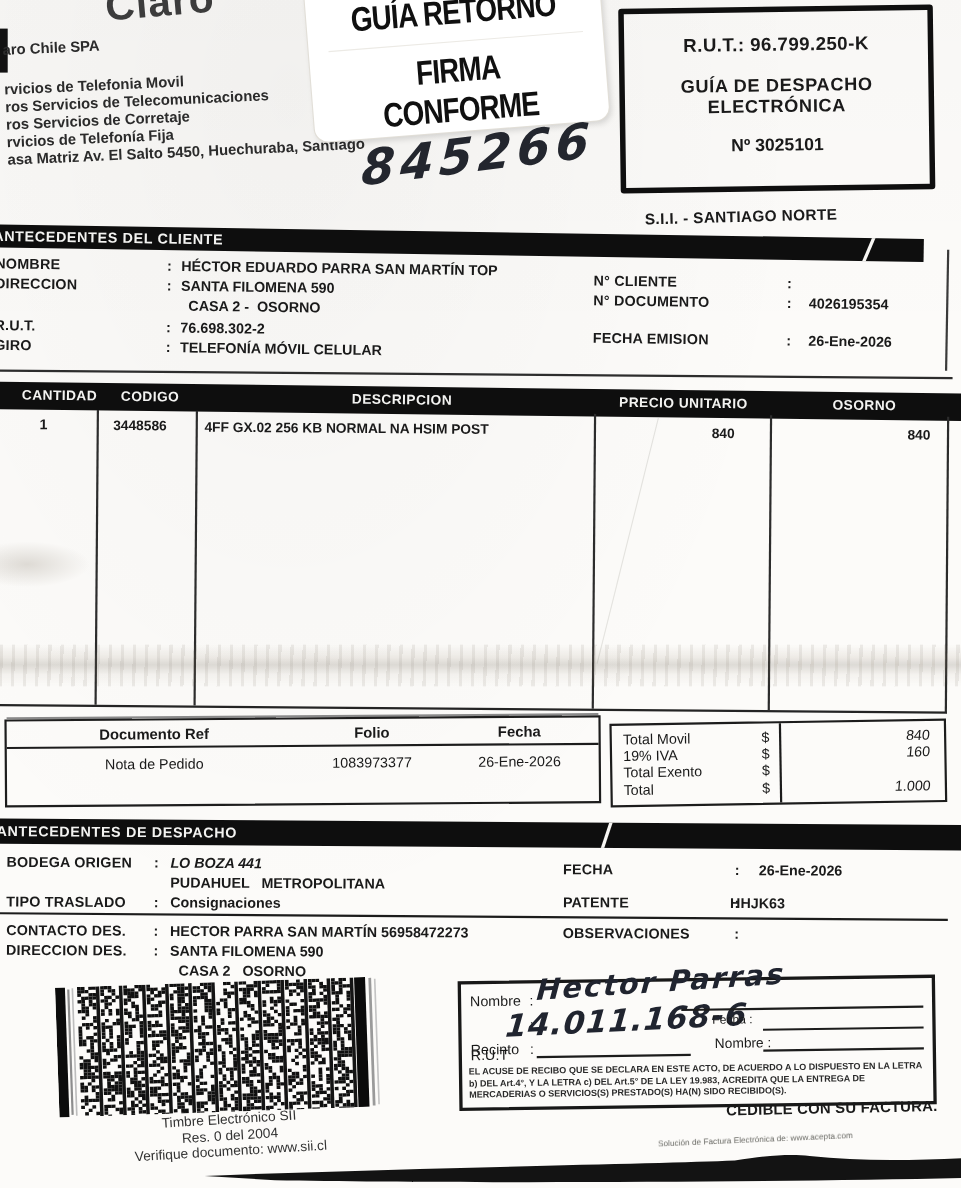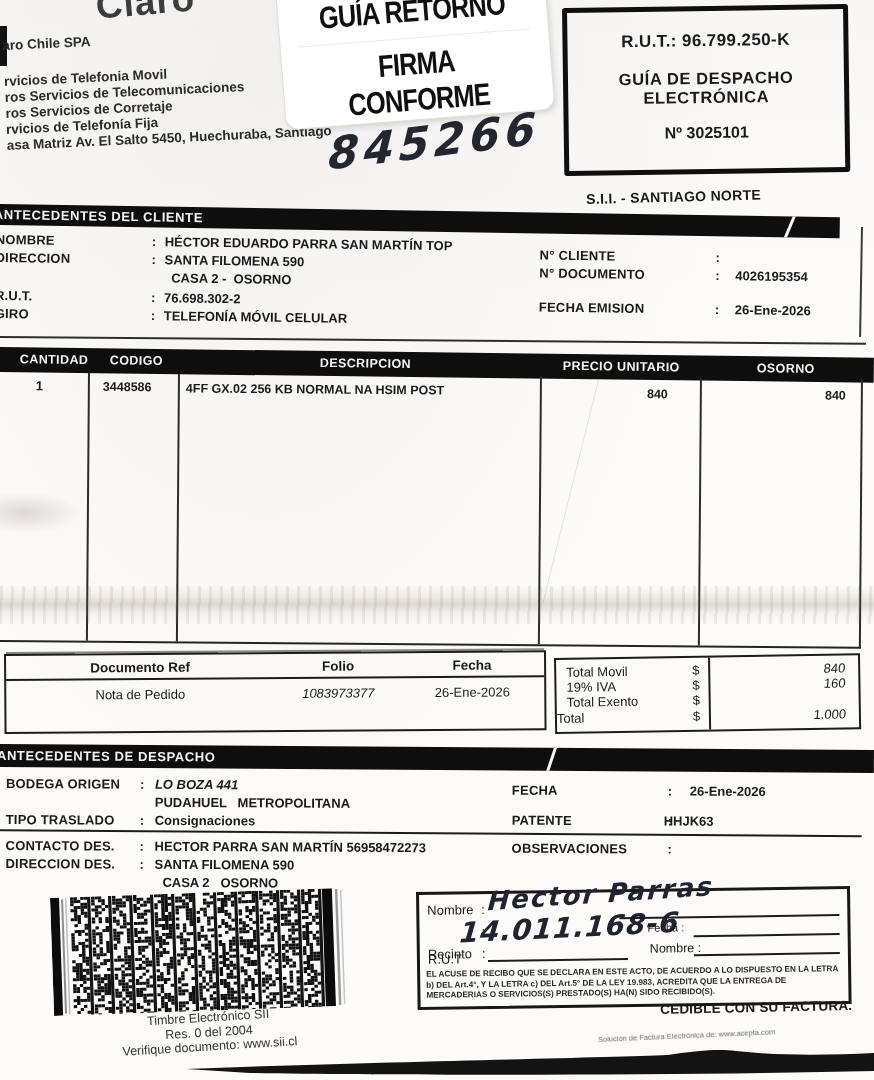--- a/index.html
+++ b/index.html
@@ -119,36 +119,36 @@
                          repeating-linear-gradient(92deg, rgba(90,80,65,.12) 0 3px, transparent 3px 11px);"></div>
   <div class="abs" style="left:0;top:492px;width:82px;height:42px;background:radial-gradient(ellipse at 30% 50%, rgba(120,108,90,.22), transparent 70%);"></div>
   <div class="abs" style="left:598px;top:380px;width:1px;height:230px;background:rgba(60,55,45,.12);transform:rotate(14deg);"></div>
 
   <div class="abs" style="left:4px;top:654px;width:538px;height:76px;border:2.5px solid #1d1d1d;transform:rotate(-0.4deg);box-shadow:0 -4px 0 -2px #8a8a8a;">
     <div class="hline" style="left:0;top:23px;width:100%;"></div>
     <span class="abs b" style="left:54px;top:5px;width:160px;text-align:center;font-size:13.5px;">Documento Ref</span>
     <span class="abs b" style="left:284px;top:5px;width:96px;text-align:center;font-size:13.5px;">Folio</span>
     <span class="abs b" style="left:414px;top:5px;width:104px;text-align:center;font-size:13.5px;">Fecha</span>
     <span class="abs" style="left:54px;top:32px;width:160px;text-align:center;font-size:13px;">Nota de Pedido</span>
-    <span class="abs" style="left:284px;top:32px;width:96px;text-align:center;font-size:13px;font-style:italic;">1083973377</span>
+    <span class="abs" style="left:284px;top:32px;width:96px;text-align:center;font-size:13px;">1083973377</span>
     <span class="abs" style="left:414px;top:32px;width:104px;text-align:center;font-size:13px;">26-Ene-2026</span>
   </div>
 
   <div class="abs" style="left:554px;top:658px;width:302px;height:72px;border:2.5px solid #1c1c1c;transform:rotate(-0.9deg);font-size:13px;">
     <div class="abs" style="left:152px;top:0;width:2px;height:100%;background:#1c1c1c;"></div>
     <span class="abs" style="left:10px;top:5px;">Total Movil</span>
     <span class="abs" style="left:136px;top:5px;">$</span>
     <span class="abs" style="left:166px;top:5px;width:124px;text-align:right;transform:skewX(-6deg);">840</span>
     <span class="abs" style="left:10px;top:20px;">19% IVA</span>
     <span class="abs" style="left:136px;top:20px;">$</span>
     <span class="abs" style="left:166px;top:20px;width:124px;text-align:right;transform:skewX(-6deg);">160</span>
     <span class="abs" style="left:10px;top:35px;">Total Exento</span>
     <span class="abs" style="left:136px;top:35px;">$</span>
     <span class="abs" style="left:166px;top:35px;width:124px;text-align:right;"></span>
-    <span class="abs" style="left:0;top:51px;">Total</span>
+    <span class="abs" style="left:10px;top:51px;">Total</span>
     <span class="abs" style="left:136px;top:51px;">$</span>
     <span class="abs" style="left:166px;top:51px;width:124px;text-align:right;transform:skewX(-6deg);">1.000</span>
   </div>
 
   <div class="abs bar" style="left:0;top:744px;width:874px;height:23px;transform:rotate(0.4deg);overflow:hidden;">
     <span style="display:inline-block;margin-left:-3px;margin-top:4px;font-size:13px;font-weight:bold;letter-spacing:.6px;">ANTECEDENTES DE DESPACHO</span>
     <div class="crack" style="left:550px;top:-4px;width:2.5px;height:32px;transform:rotate(18deg);"></div>
   </div>
 
   <div class="abs" style="left:0;top:768px;width:874px;height:120px;transform:rotate(0.3deg);">

